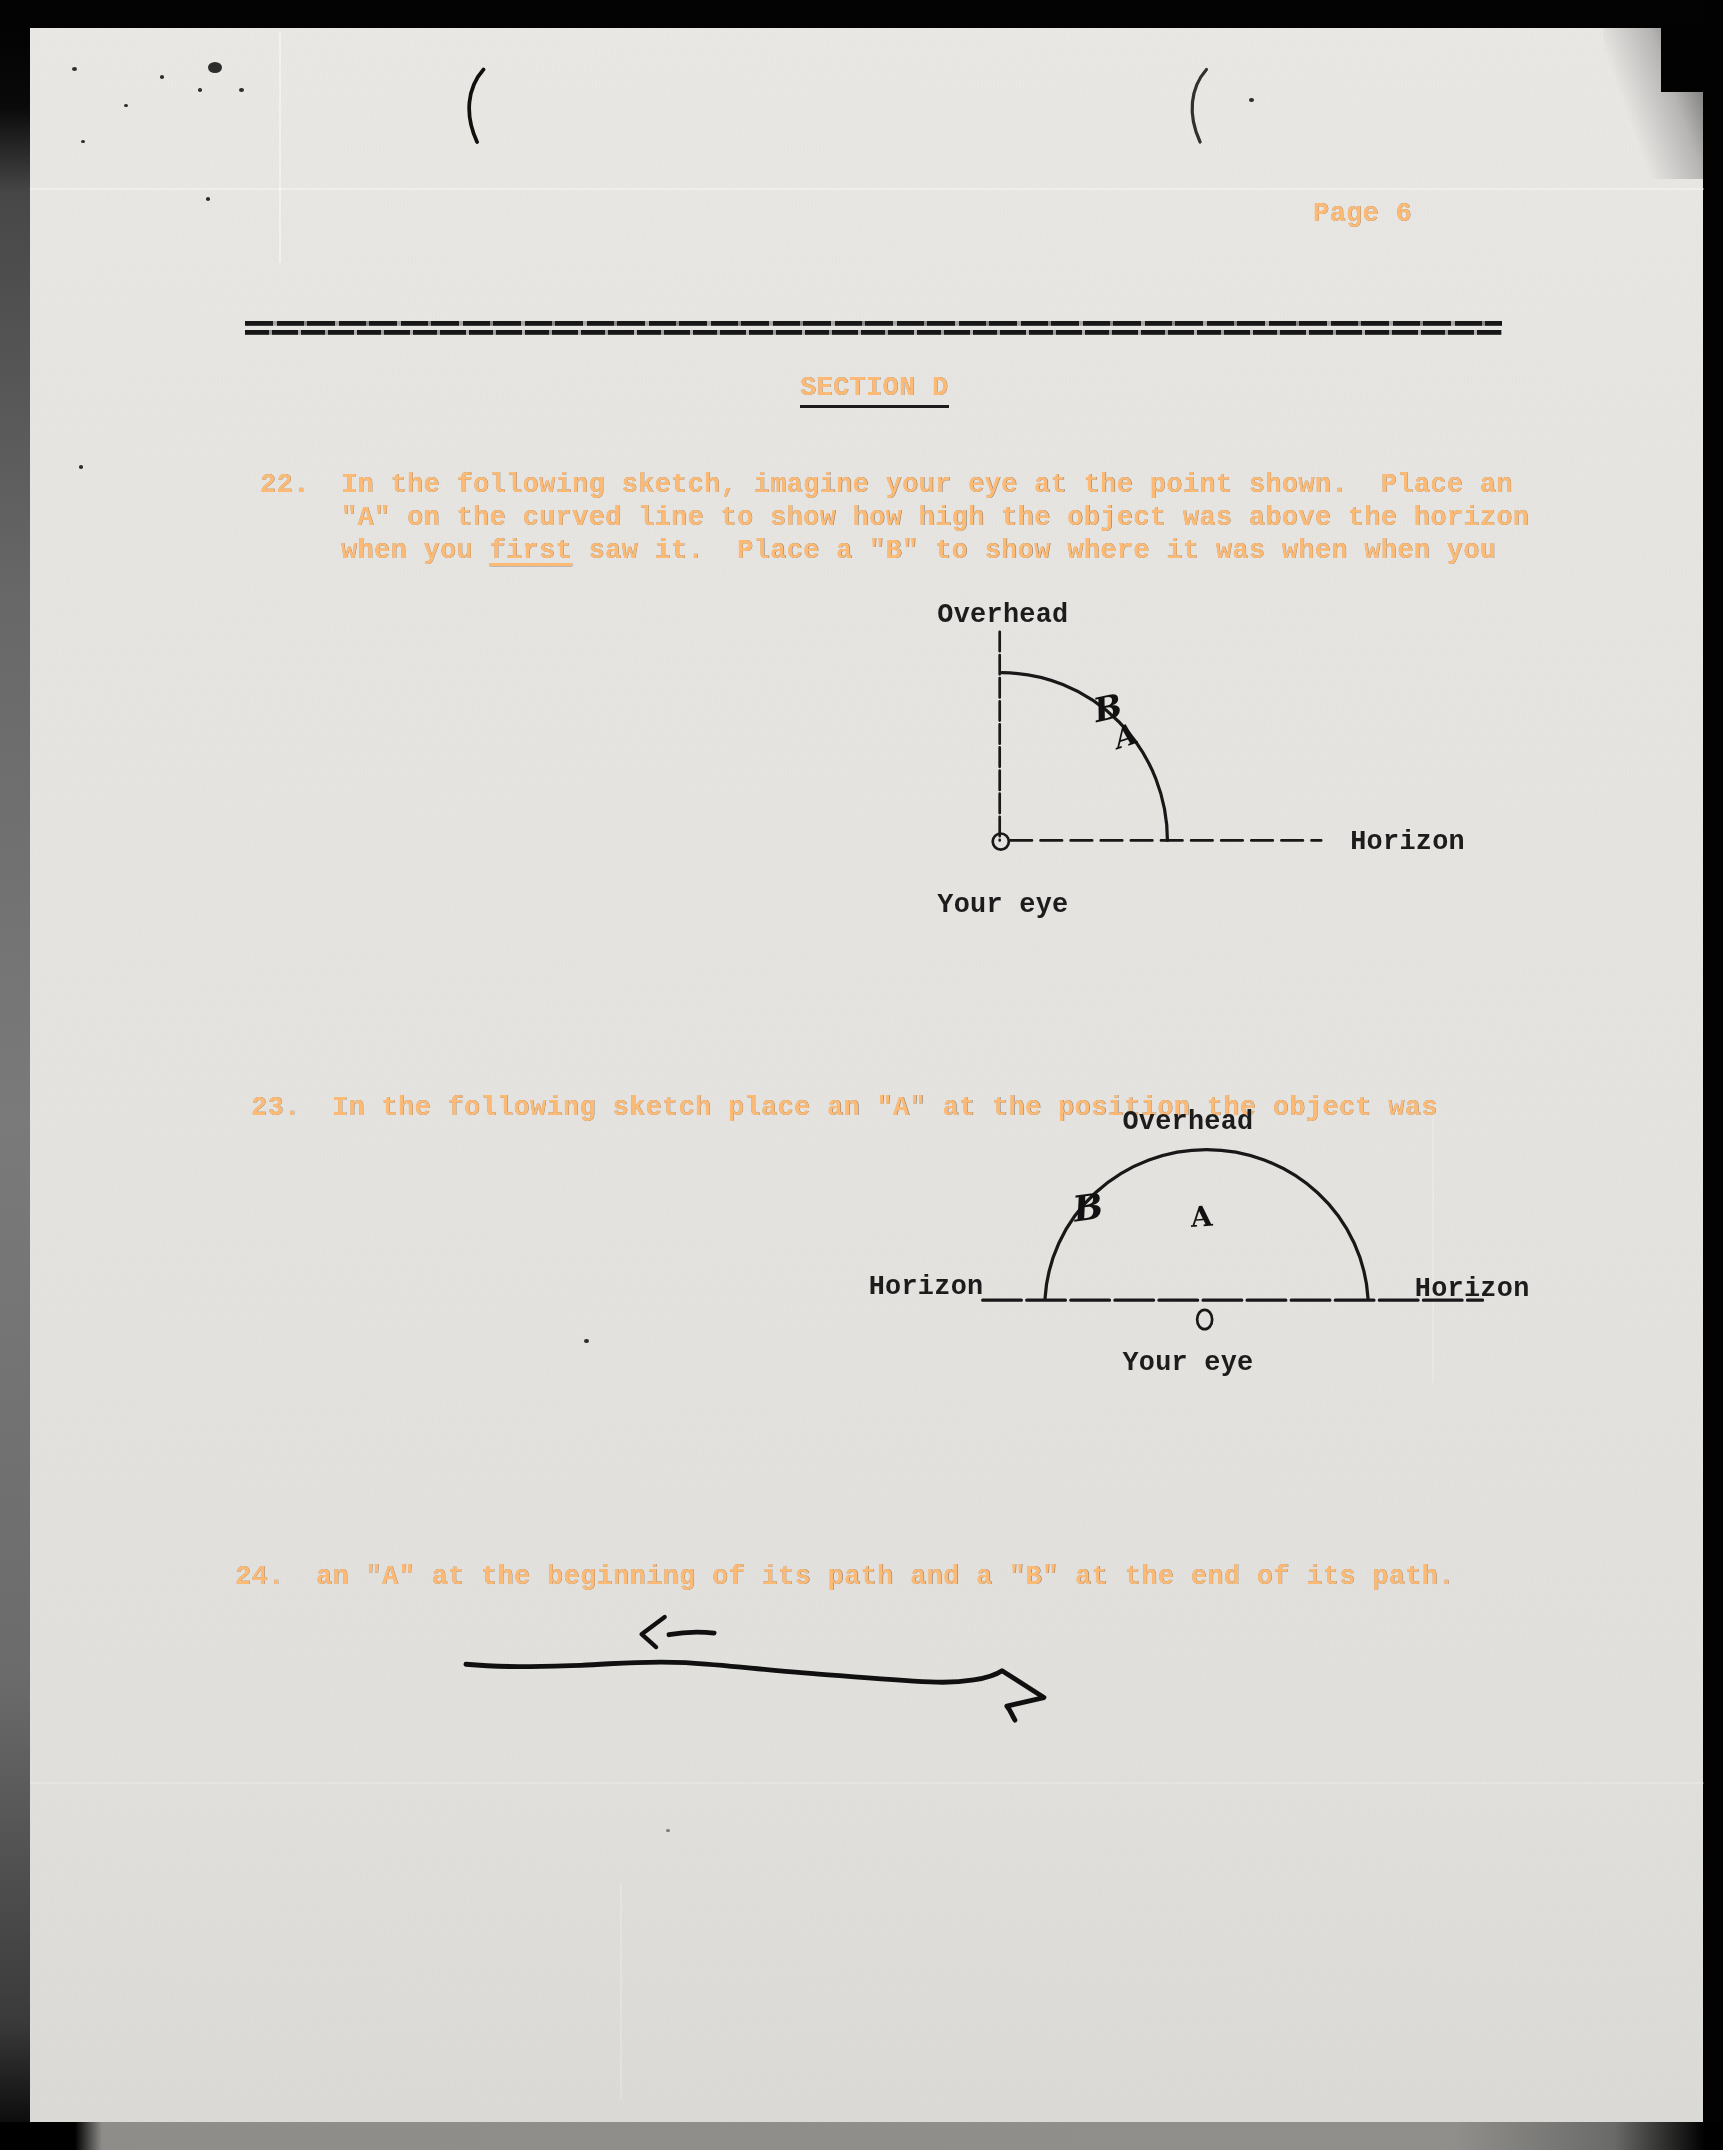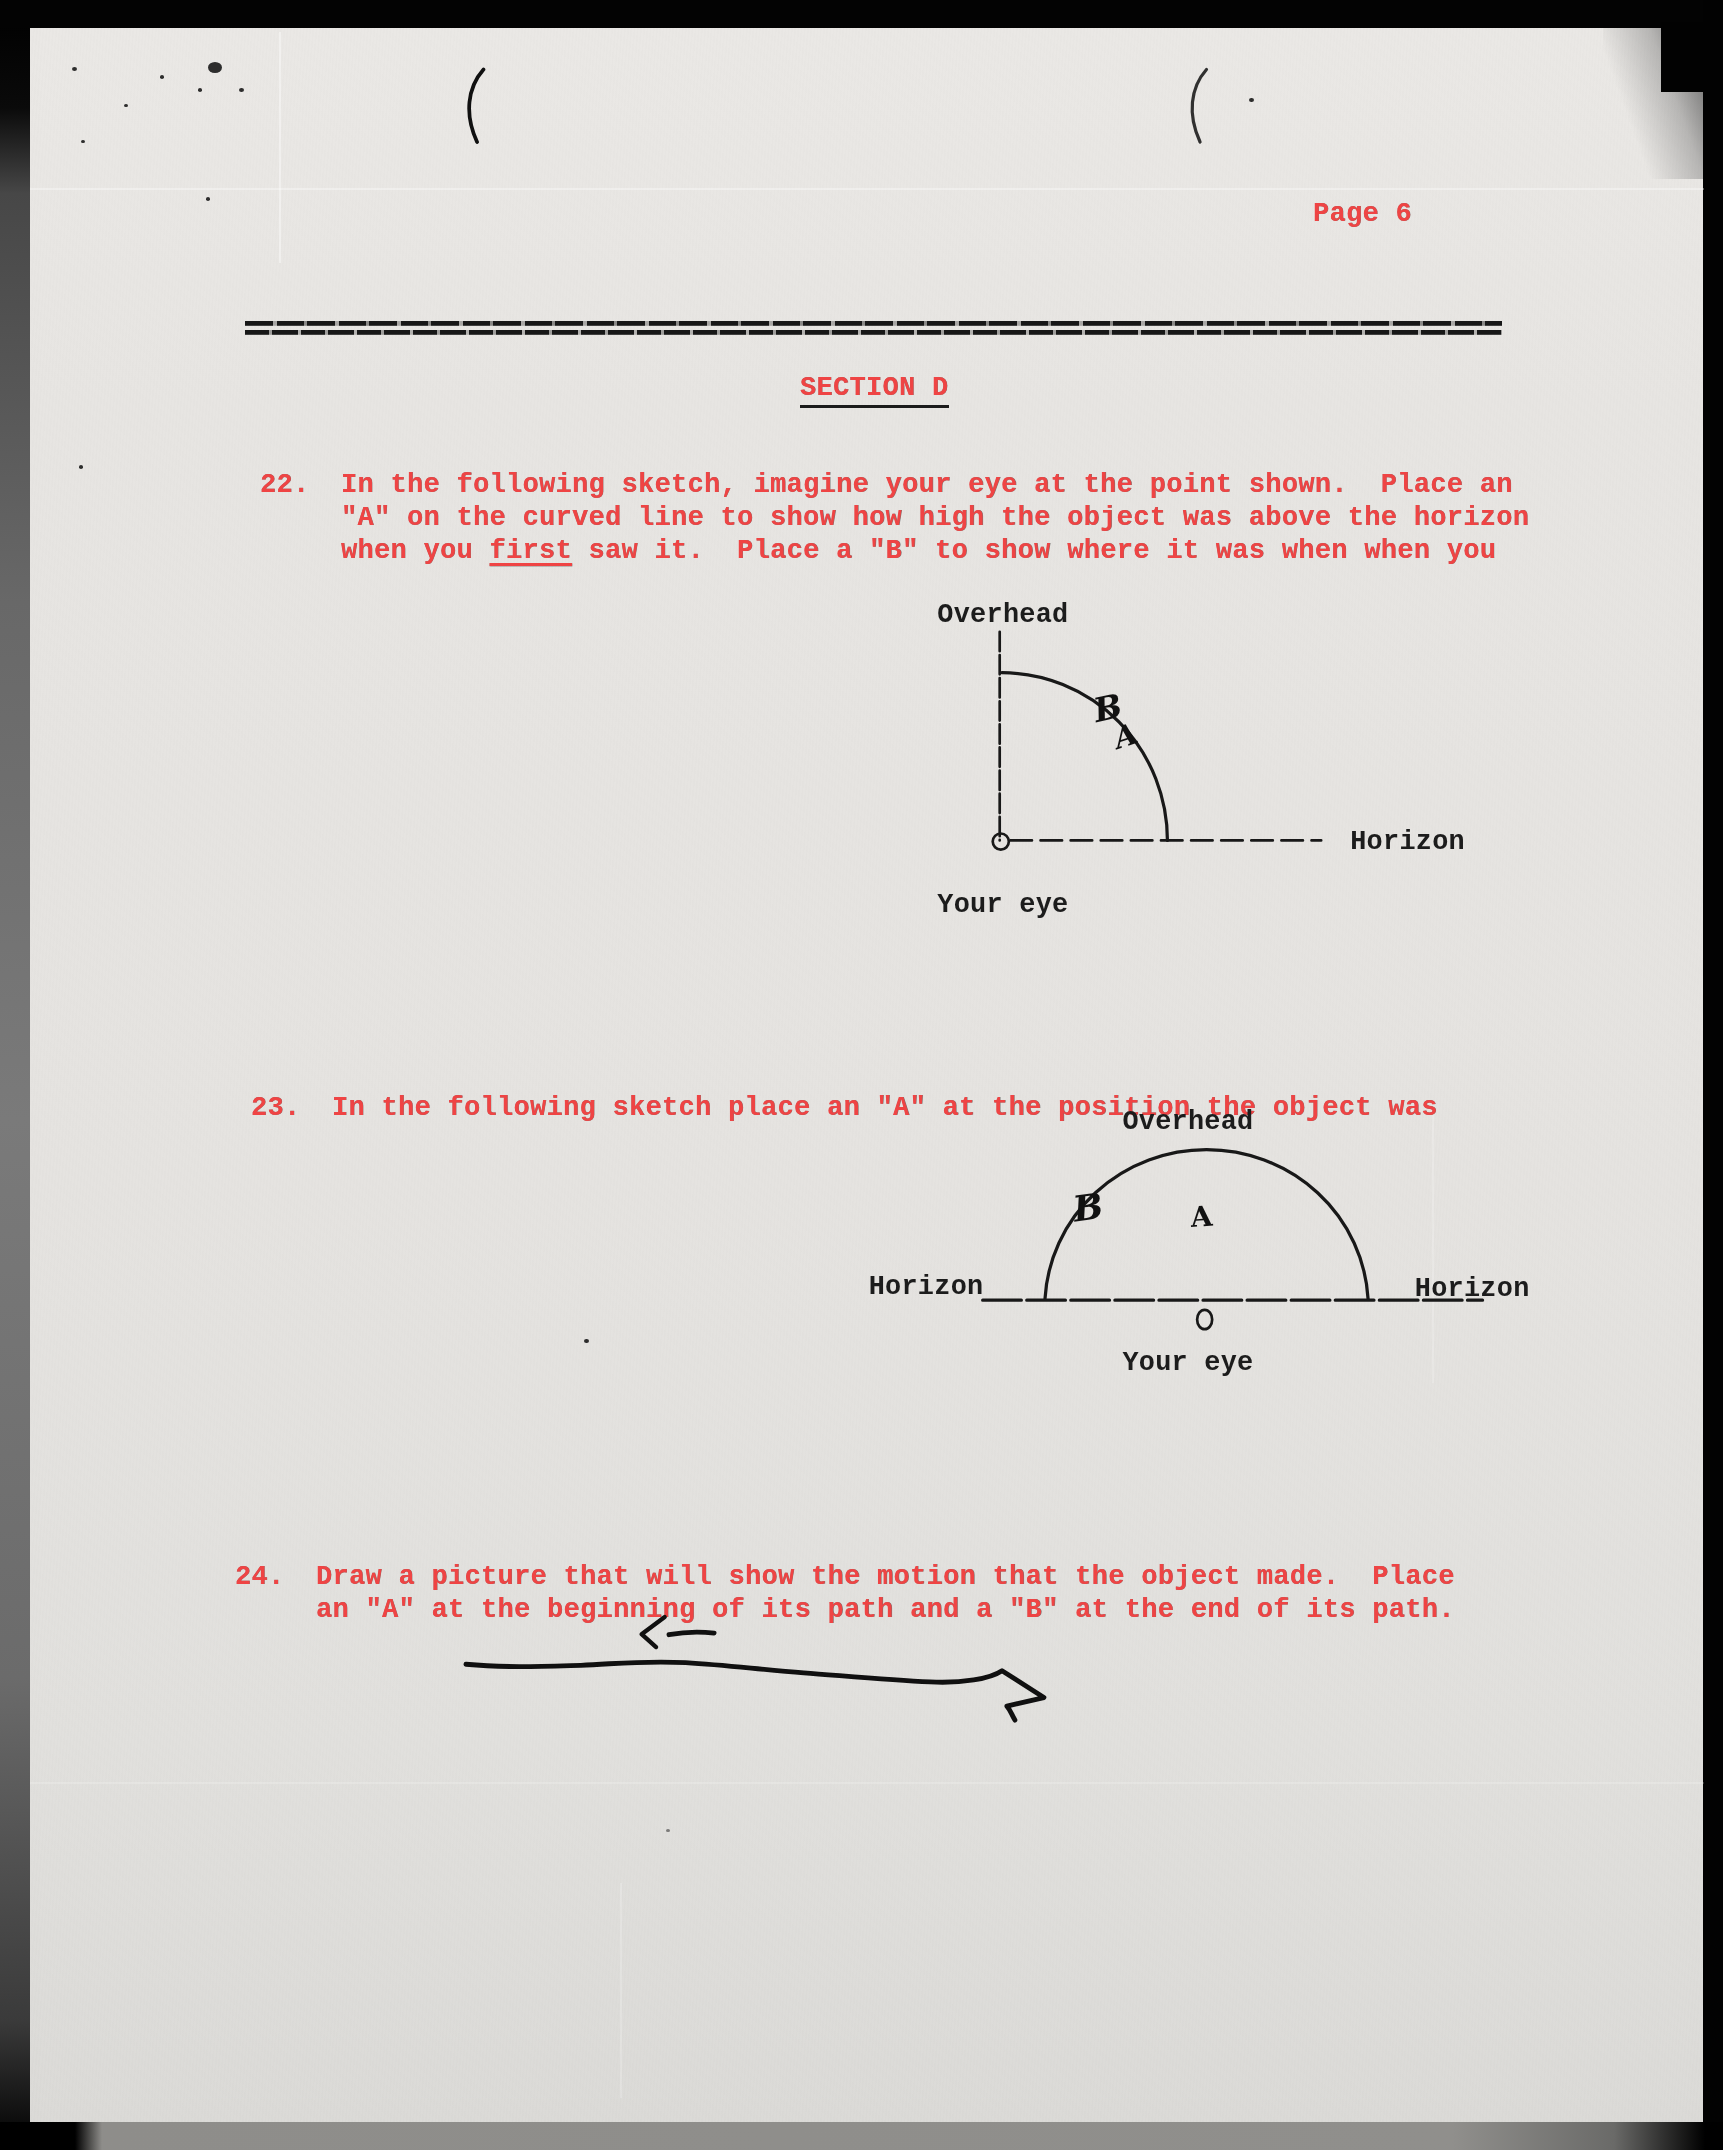--- a/index.html
+++ b/index.html
@@ -18,21 +18,21 @@
     background:linear-gradient(250deg,#5c5c5c 0%,rgba(120,120,120,.45) 35%,rgba(200,199,196,0) 70%);}
   
   .paper{left:30px;top:28px;width:1674px;height:2094px;
     background:linear-gradient(180deg,#eae8e5 0%,#e7e5e2 18%,#e5e3e0 55%,#e1e0dd 82%,#dbdad7 100%);}
   .paper::after{content:"";position:absolute;inset:0;
     background:repeating-linear-gradient(95deg,rgba(0,0,0,.009) 0 1.6px,rgba(255,255,255,.010) 1.6px 3.2px);}
   .streak-h{height:1.6px;background:rgba(255,255,255,.34);}
   .streak-v{width:1.6px;background:rgba(255,255,255,.40);}
   .speck{background:#181818;border-radius:50%;opacity:.9;}
   
-  .tw{font:700 27px/33px "Liberation Mono","DejaVu Sans Mono",monospace;color:#ef4444;
+  .tw{font:700 27px/33px "Liberation Mono","DejaVu Sans Mono",monospace;color:#fdba74;
     letter-spacing:0.3px;white-space:pre;text-shadow:0.3px 0.4px 0.6px rgba(25,25,25,.55);}
   .uw{text-decoration:underline;text-decoration-thickness:2.7px;text-underline-offset:5.4px;}
   .section-title{border-bottom:3.8px solid #1b1b1b;padding-bottom:0;}
   .q{position:relative;}
   .q .q-num{position:absolute;left:0;top:0;}
   .q .q-body{margin-left:81px;}
   
   .divider{left:245px;top:321px;width:1257px;height:15px;
     background-image:
       repeating-linear-gradient(90deg,#171717 0 28px,rgba(23,23,23,.30) 28px 32px,#171717 32px 59px,rgba(23,23,23,.45) 59px 62px),
@@ -132,21 +132,20 @@
       <text class="hand" style="font-size:66px">B</text>
     </g>
     <g transform="translate(664,242) rotate(-4)">
       <text class="hand" style="font-size:52px;font-style:normal">A</text>
     </g>
   </svg>
 
   <div class="abs q" style="left:235px;top:1429px;width:1318px">
     <div class="tw q-num">24.</div>
     <div class="q-body">
-      <div class="tw">Draw a picture that will show the motion that the object made.  Place</div>
       <div class="tw">an "A" at the beginning of its path and a "B" at the end of its path.</div>
     </div>
   </div>
 
   <svg class="abs" style="left:457px;top:1603px" width="699" height="188" viewBox="0 0 1300 350">
     <path class="pen" d="M 386 26 L 343 58 L 370 82" stroke-width="8"></path>
     <path class="pen" d="M 394 59 Q 436 51 478 56" stroke-width="9"></path>
     <path class="pen" d="M 16 114
                          C 90 121, 160 118, 230 116
                          C 300 113, 345 107, 425 111

